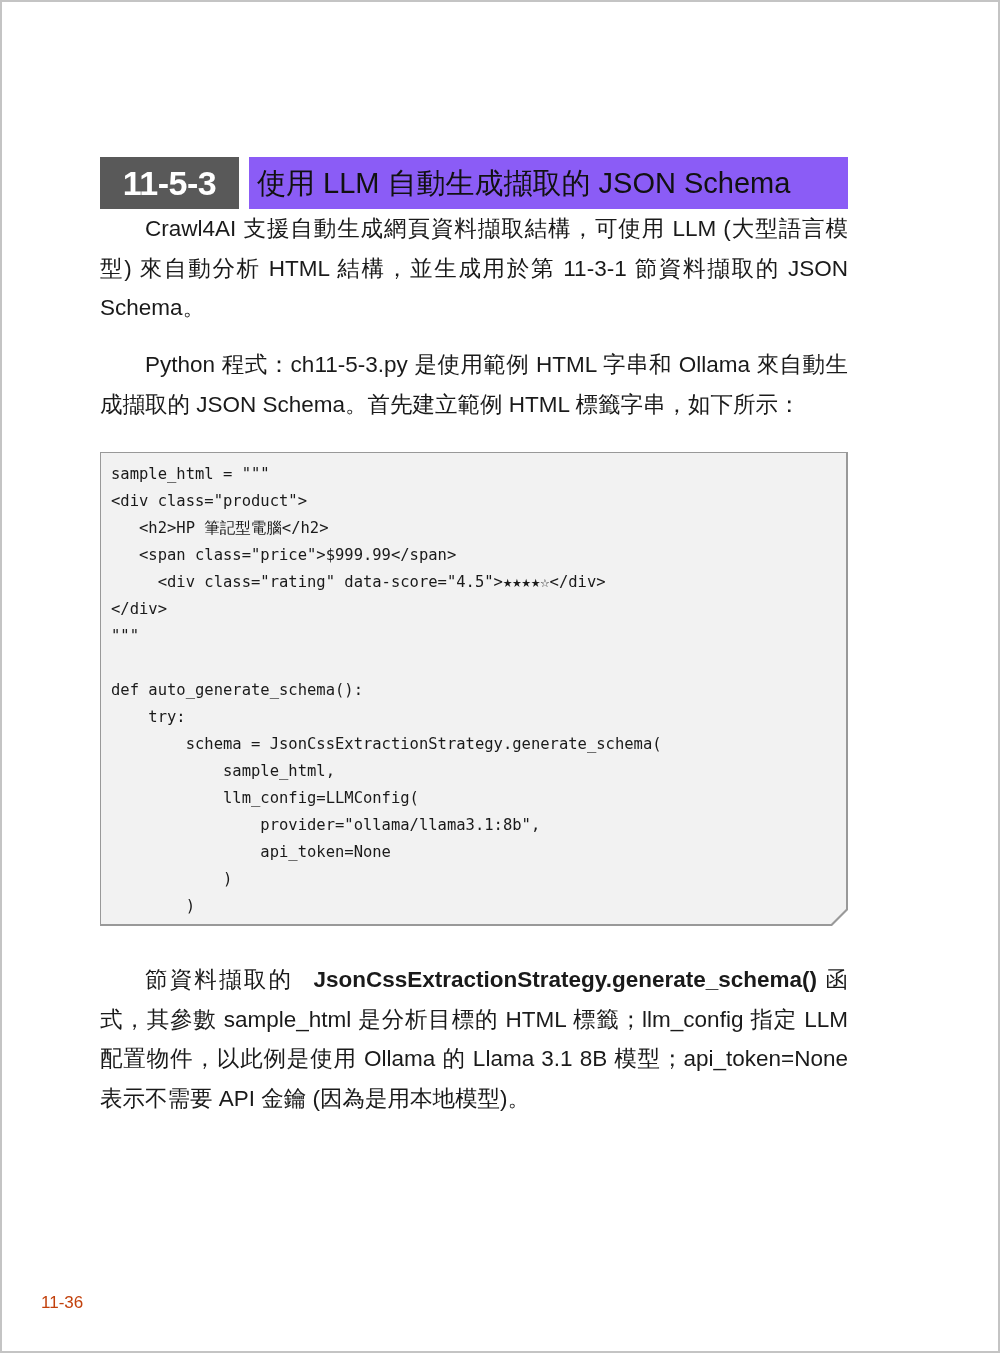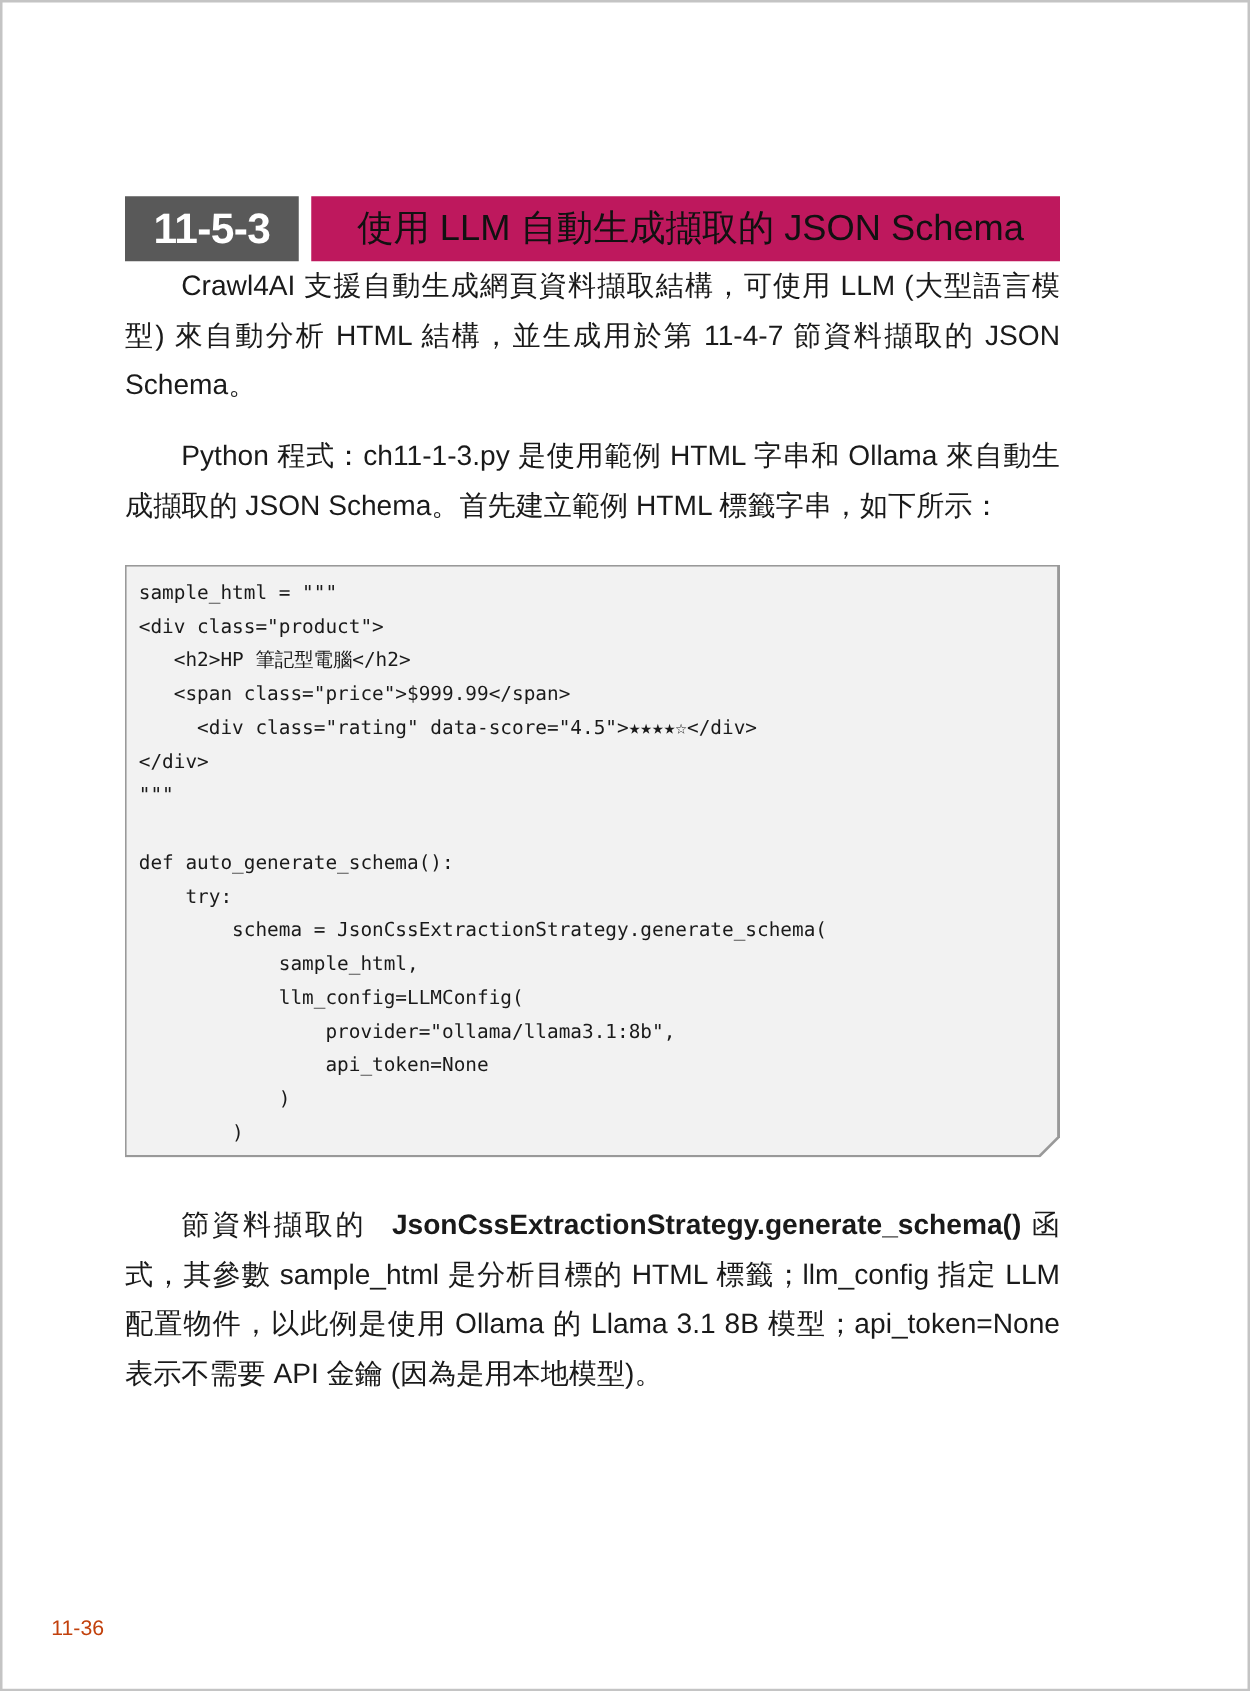--- a/index.html
+++ b/index.html
@@ -32,28 +32,27 @@
       color: #ffffff;
       font-weight: bold;
       font-size: 34px;
       line-height: 52px;
       text-align: center;
       letter-spacing: -0.5px;
     }
     .heading-title {
       position: absolute; left: 149px; top: 0;
       width: 599px; height: 52px;
-      background: #be185d;
+      background: #8b5cf6;
       color: #111;
       font-size: 29px;
       line-height: 52px;
       padding-left: 8px;
       box-sizing: border-box;
       font-weight: 500;
-      text-align: center;
     }
     .para {
       position: absolute; left: 100px; width: 748px;
       font-size: 22.5px;
       line-height: 39.5px;
       color: #1a1a1a;
       text-align: justify;
       text-indent: 45px;
       margin: 0;
     }
@@ -86,23 +85,23 @@
 </head>
 <body>
 
 <div class="page-border"></div>
 
 <div class="heading">
   <div class="heading-number">11-5-3</div>
   <div class="heading-title">使用 LLM 自動生成擷取的 JSON Schema</div>
 </div>
 
-<p class="para" style="top:209px;">Crawl4AI 支援自動生成網頁資料擷取結構，可使用 LLM (大型語言模型) 來自動分析 HTML 結構，並生成用於第 11-4-7 節資料擷取的 JSON Schema。</p>
+<p class="para" style="top:209px;">Crawl4AI 支援自動生成網頁資料擷取結構，可使用 LLM (大型語言模型) 來自動分析 HTML 結構，並生成用於第 11-3-1 節資料擷取的 JSON Schema。</p>
 
-<p class="para" style="top:345px;">Python 程式：ch11-1-3.py 是使用範例 HTML 字串和 Ollama 來自動生成擷取的 JSON Schema。首先建立範例 HTML 標籤字串，如下所示：</p>
+<p class="para" style="top:345px;">Python 程式：ch11-5-3.py 是使用範例 HTML 字串和 Ollama 來自動生成擷取的 JSON Schema。首先建立範例 HTML 標籤字串，如下所示：</p>
 
 <div class="code-box">
   <div class="code-inner">
     <pre class="code">sample_html = """
 &lt;div class="product"&gt;
    &lt;h2&gt;HP 筆記型電腦&lt;/h2&gt;
    &lt;span class="price"&gt;$999.99&lt;/span&gt;
      &lt;div class="rating" data-score="4.5"&gt;★★★★☆&lt;/div&gt;
 &lt;/div&gt;
 """

